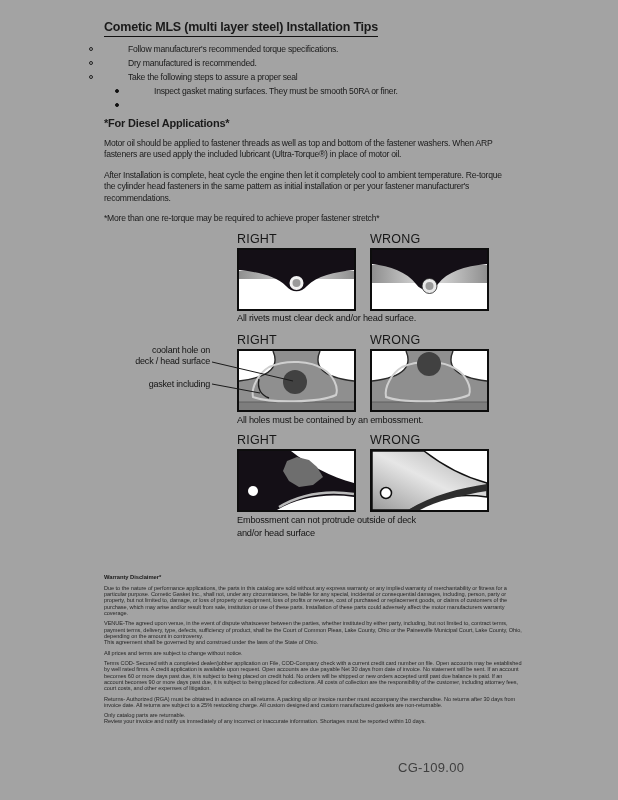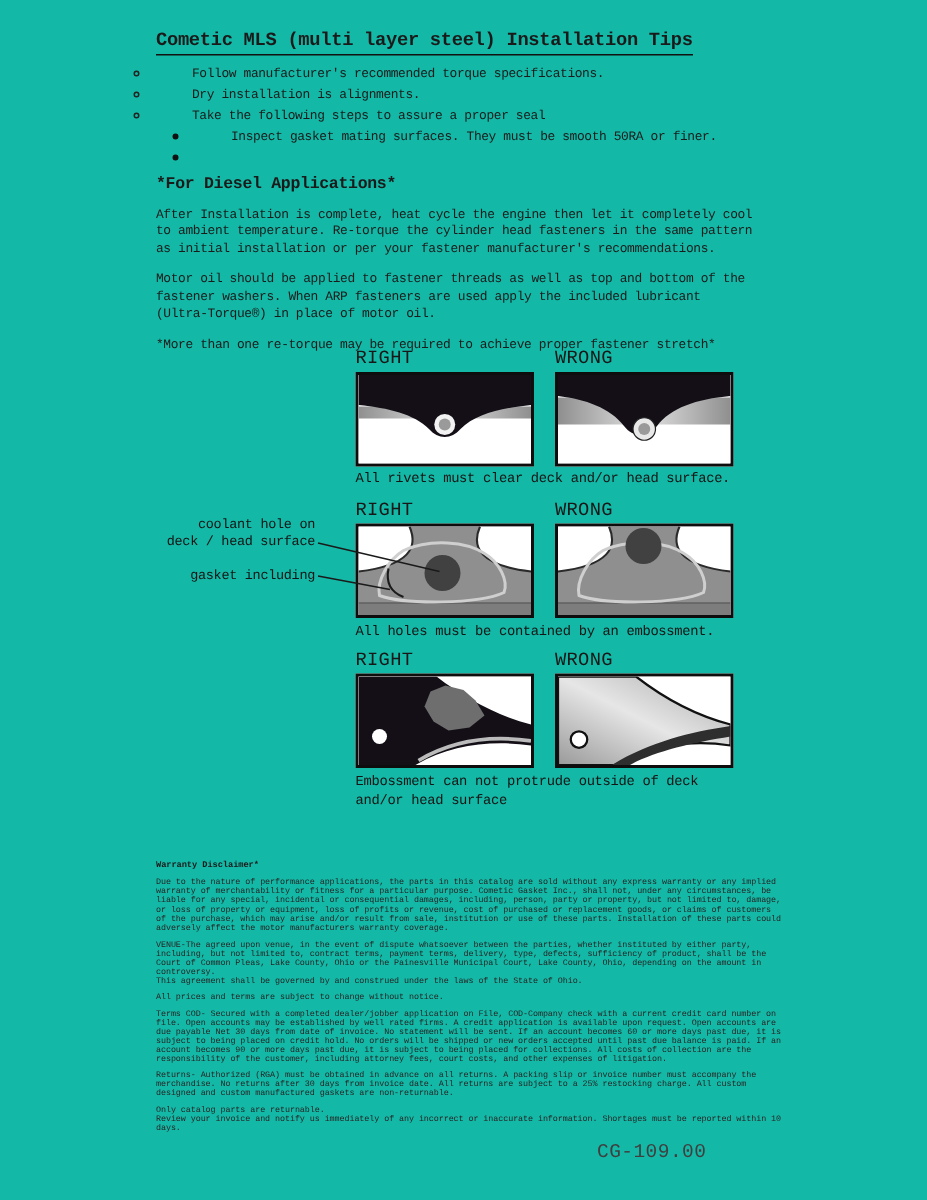--- a/index.html
+++ b/index.html
@@ -1,19 +1,19 @@
 <!DOCTYPE html>
 <html><head>
 <meta charset="utf-8">
 <style>
   * { margin:0; padding:0; box-sizing:border-box; }
   html,body { background:#ffffff; }
   .page {
-    position:relative; width:618px; height:800px; background:#14b8a6;
-    font-family:Liberation Mono, monospace; color:#1a1a1a; overflow:hidden;
+    position:relative; width:618px; height:800px; background:#a3a3a3;
+    font-family:Liberation Sans, sans-serif; color:#1a1a1a; overflow:hidden;
   }
   .abs { position:absolute; }
 
   .title {
     left:104px; top:20px; font-size:12.5px; font-weight:bold; letter-spacing:-0.2px;
     border-bottom:1.5px solid #111; padding-bottom:2px; display:inline-block;
   }
 
   .bullets { left:89px; top:42px; width:420px; font-size:8.6px; letter-spacing:-0.25px; line-height:14px; }
   .b-row { display:flex; align-items:flex-start;gap:30px; }
@@ -45,39 +45,39 @@
 
   <div class="abs title">Cometic MLS (multi layer steel) Installation Tips</div>
 
   <div class="abs bullets">
     <div class="b-row">
       <span class="b-marker"></span>
       <span>Follow manufacturer's recommended torque specifications.</span>
     </div>
     <div class="b-row">
       <span class="b-marker"></span>
-      <span>Dry installation is alignments.</span>
+      <span>Dry manufactured is recommended.</span>
     </div>
     <div class="b-row">
       <span class="b-marker"></span>
       <span>Take the following steps to assure a proper seal</span>
     </div>
     <div class="b-row sub">
       <span class="b-marker filled"></span>
       <span>Inspect gasket mating surfaces.  They must be smooth 50RA or finer.</span>
     </div>
     <div class="b-row sub">
       <span class="b-marker filled"></span>
     </div>
   </div>
 
   <div class="abs diesel">
     <h2>*For Diesel Applications*</h2>
+    <p>Motor oil should be applied to fastener threads as well as top and bottom of the fastener washers. When ARP fasteners are used apply the included lubricant (Ultra-Torque®) in place of motor oil.</p>
     <p>After Installation is complete, heat cycle the engine then let it completely cool to ambient temperature. Re-torque the cylinder head fasteners in the same pattern as initial installation or per your fastener manufacturer's recommendations.</p>
-    <p>Motor oil should be applied to fastener threads as well as top and bottom of the fastener washers. When ARP fasteners are used apply the included lubricant (Ultra-Torque®) in place of motor oil.</p>
     <p>*More than one re-torque may be required to achieve proper fastener stretch*</p>
   </div>
 
   <div class="abs fig-label" style="left:237px; top:232px;">RIGHT</div>
   <div class="abs fig-label" style="left:370px; top:232px;">WRONG</div>
 
   <div class="abs panel" style="left:237px; top:248px;">
     <svg viewBox="0 0 115 59">
       <defs>
         <linearGradient id="deckGrad" x1="0" y1="0" x2="1" y2="0">

